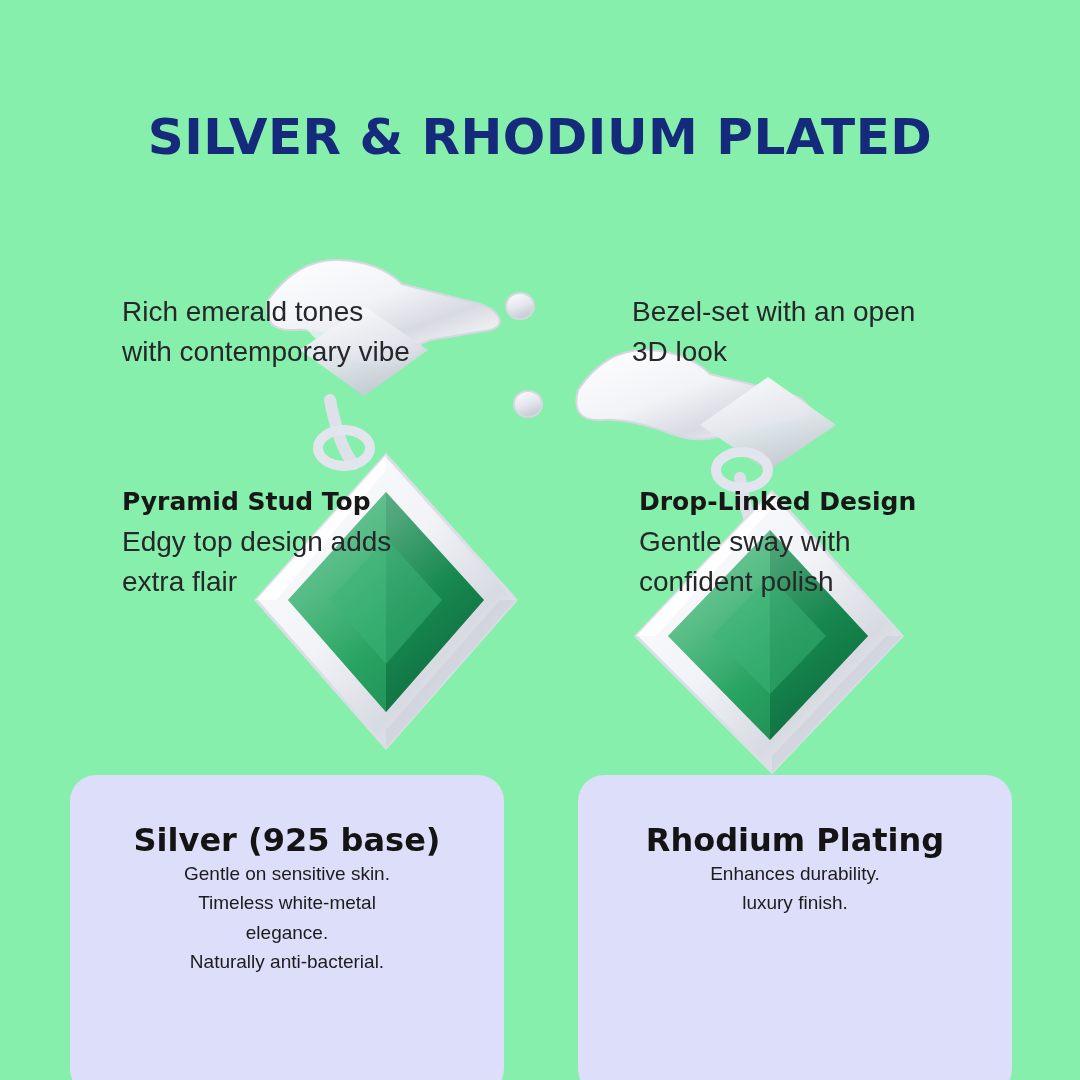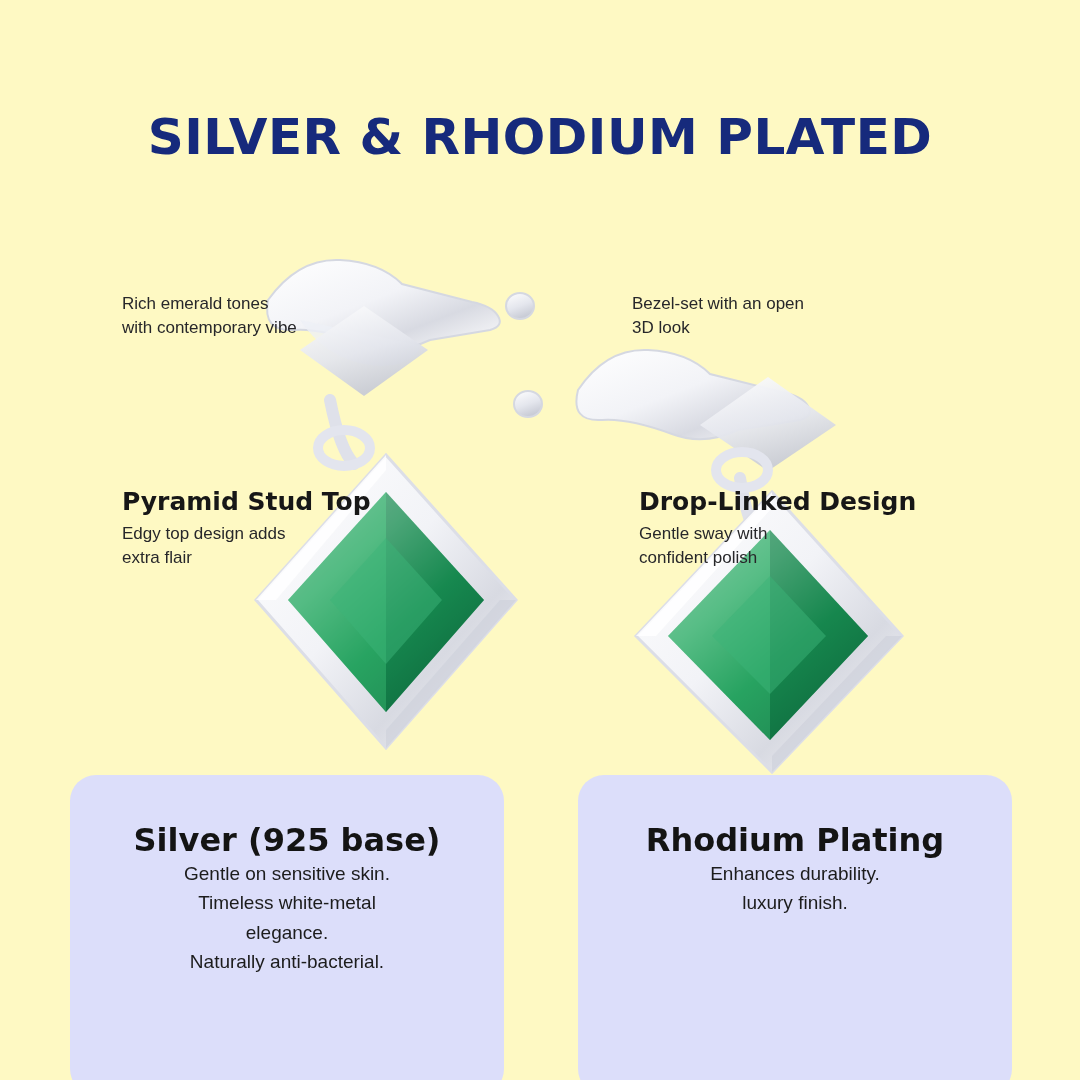--- a/index.html
+++ b/index.html
@@ -5,21 +5,21 @@
   * { box-sizing: border-box; margin: 0; padding: 0; }
   html, body {
     width: 1080px; height: 1080px;
     background: #f4f6fb;
     font-family: "Liberation Sans", sans-serif;
     overflow: hidden;
   }
   .canvas {
     position: relative;
     width: 1080px; height: 1080px;
-    background: #fef9c3;
+    background: #86efac;
   }
 
   
   .title {
     position: absolute;
     top: 108px; left: 0; width: 1080px;
     text-align: center;
     font-size: 50px;
     font-weight: bold;
     letter-spacing: 0.5px;
@@ -41,21 +41,21 @@
   }
   .feature .f-title {
     font-size: 25px;
     font-weight: bold;
     color: #171717;
     font-family: "DejaVu Sans", sans-serif;
     margin-bottom: 6px;
     white-space: nowrap;
   }
   .feature .f-desc {
-    font-size: 17px;
+    font-size: 28px;
     color: #27272a;
     line-height: 1.42;
   }
   #feat-1 { top: 292px; left: 122px; }
   #feat-2 { top: 292px; left: 632px; }
   #feat-3 { top: 487px; left: 122px; }
   #feat-4 { top: 487px; left: 639px; }
 
   
   .card {

